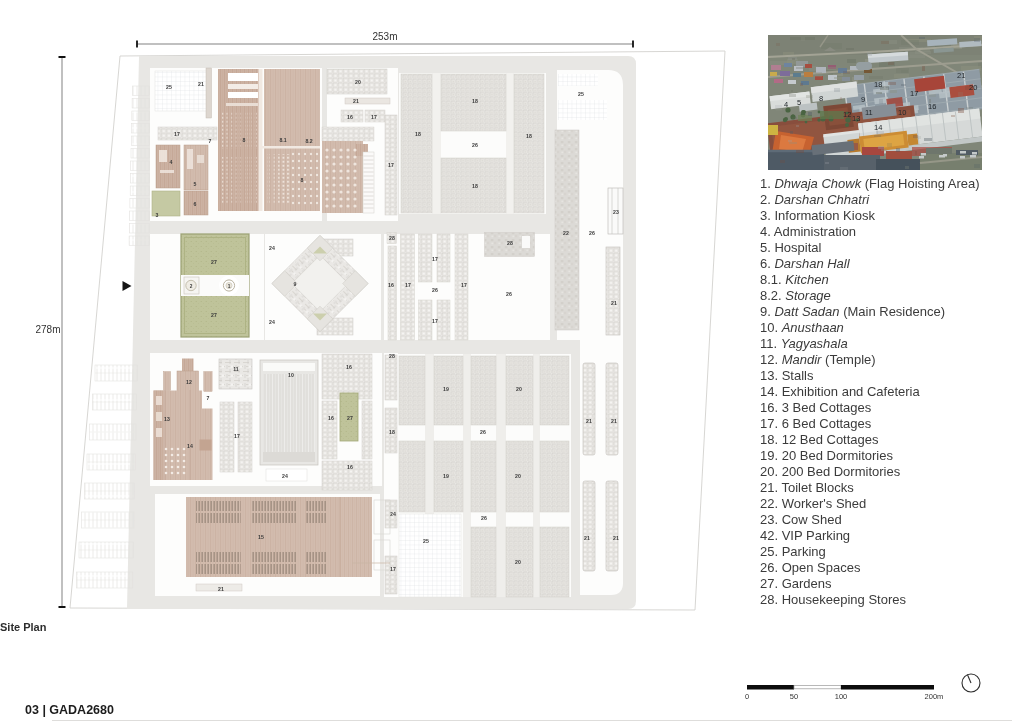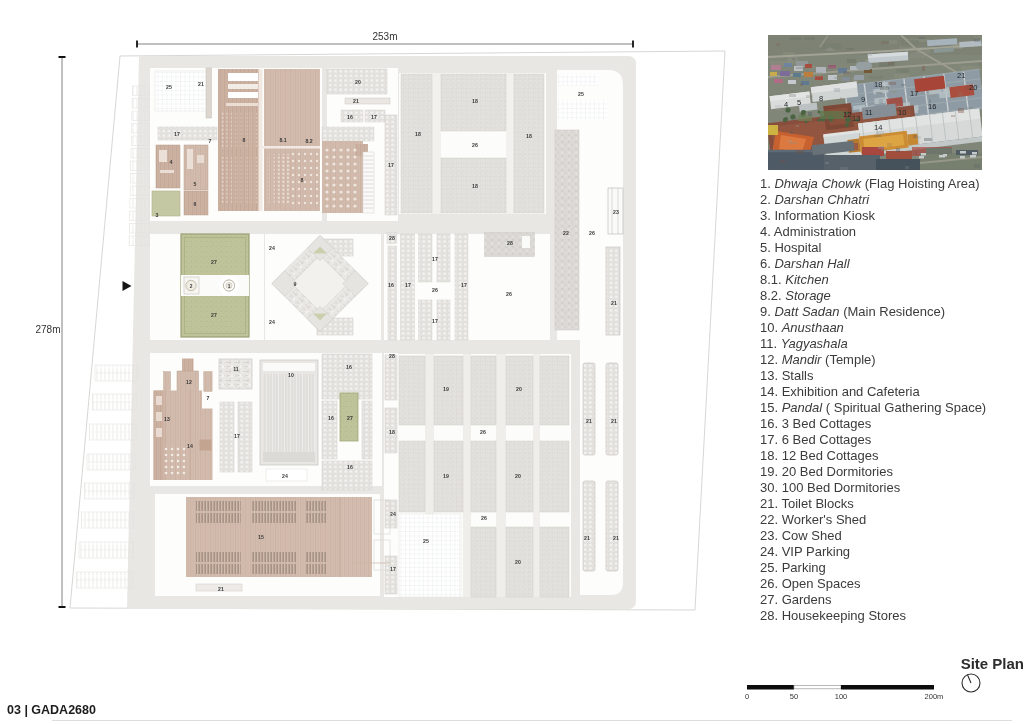--- a/index.html
+++ b/index.html
@@ -841,39 +841,38 @@
 <div>5. Hospital</div>
 <div>6. <i>Darshan Hall</i></div>
 <div>8.1. <i>Kitchen</i></div>
 <div>8.2. <i>Storage</i></div>
 <div>9. <i>Datt Sadan</i> (Main Residence)</div>
 <div>10. <i>Anusthaan</i></div>
 <div>11. <i>Yagyashala</i></div>
 <div>12. <i>Mandir</i> (Temple)</div>
 <div>13. Stalls</div>
 <div>14. Exhibition and Cafeteria</div>
-<div>15. <i>Pandal</i> ( Spiritual Gathering Space)</div>
 <div>16. 3 Bed Cottages</div>
 <div>17. 6 Bed Cottages</div>
 <div>18. 12 Bed Cottages</div>
 <div>19. 20 Bed Dormitories</div>
-<div>30. 100 Bed Dormitories</div>
+<div>20. 200 Bed Dormitories</div>
 <div>21. Toilet Blocks</div>
 <div>22. Worker's Shed</div>
 <div>23. Cow Shed</div>
-<div>24. VIP Parking</div>
+<div>42. VIP Parking</div>
 <div>25. Parking</div>
 <div>26. Open Spaces</div>
 <div>27. Gardens</div>
 <div>28. Housekeeping Stores</div>
 </div>
 
-<div style="position:absolute;left:0;top:655px;width:1024px;text-align:right;font-weight:bold;font-size:15px;color:#2d2d2d;">Site Plan</div>
-
-<div style="position:absolute;left:7px;top:703px;font-weight:bold;font-size:12.5px;color:#1c1c1c;">03 | GADA2680</div>
+<div style="position:absolute;left:0;top:621px;width:1024px;text-align:left;font-weight:bold;font-size:11px;color:#2d2d2d;">Site Plan</div>
+
+<div style="position:absolute;left:25px;top:703px;font-weight:bold;font-size:12.5px;color:#1c1c1c;">03 | GADA2680</div>
 
 <div style="position:absolute;left:52px;top:720px;width:960px;height:1px;background:#dedddb;"></div>
 
 <svg width="300" height="56" viewBox="0 0 300 56" style="position:absolute;left:730px;top:664px">
 <g>
 <rect x="17" y="21" width="47" height="4.5" fill="#0d0d0d"></rect>
 <rect x="64" y="21.6" width="47" height="3.2" fill="#ffffff" stroke="#9a9a9a" stroke-width="0.7"></rect>
 <rect x="111" y="21" width="93" height="4.5" fill="#0d0d0d"></rect>
 <text x="17" y="34.5" font-size="7.5" fill="#333" text-anchor="middle" font-family="Liberation Sans, sans-serif">0</text>
 <text x="64" y="34.5" font-size="7.5" fill="#333" text-anchor="middle" font-family="Liberation Sans, sans-serif">50</text>

